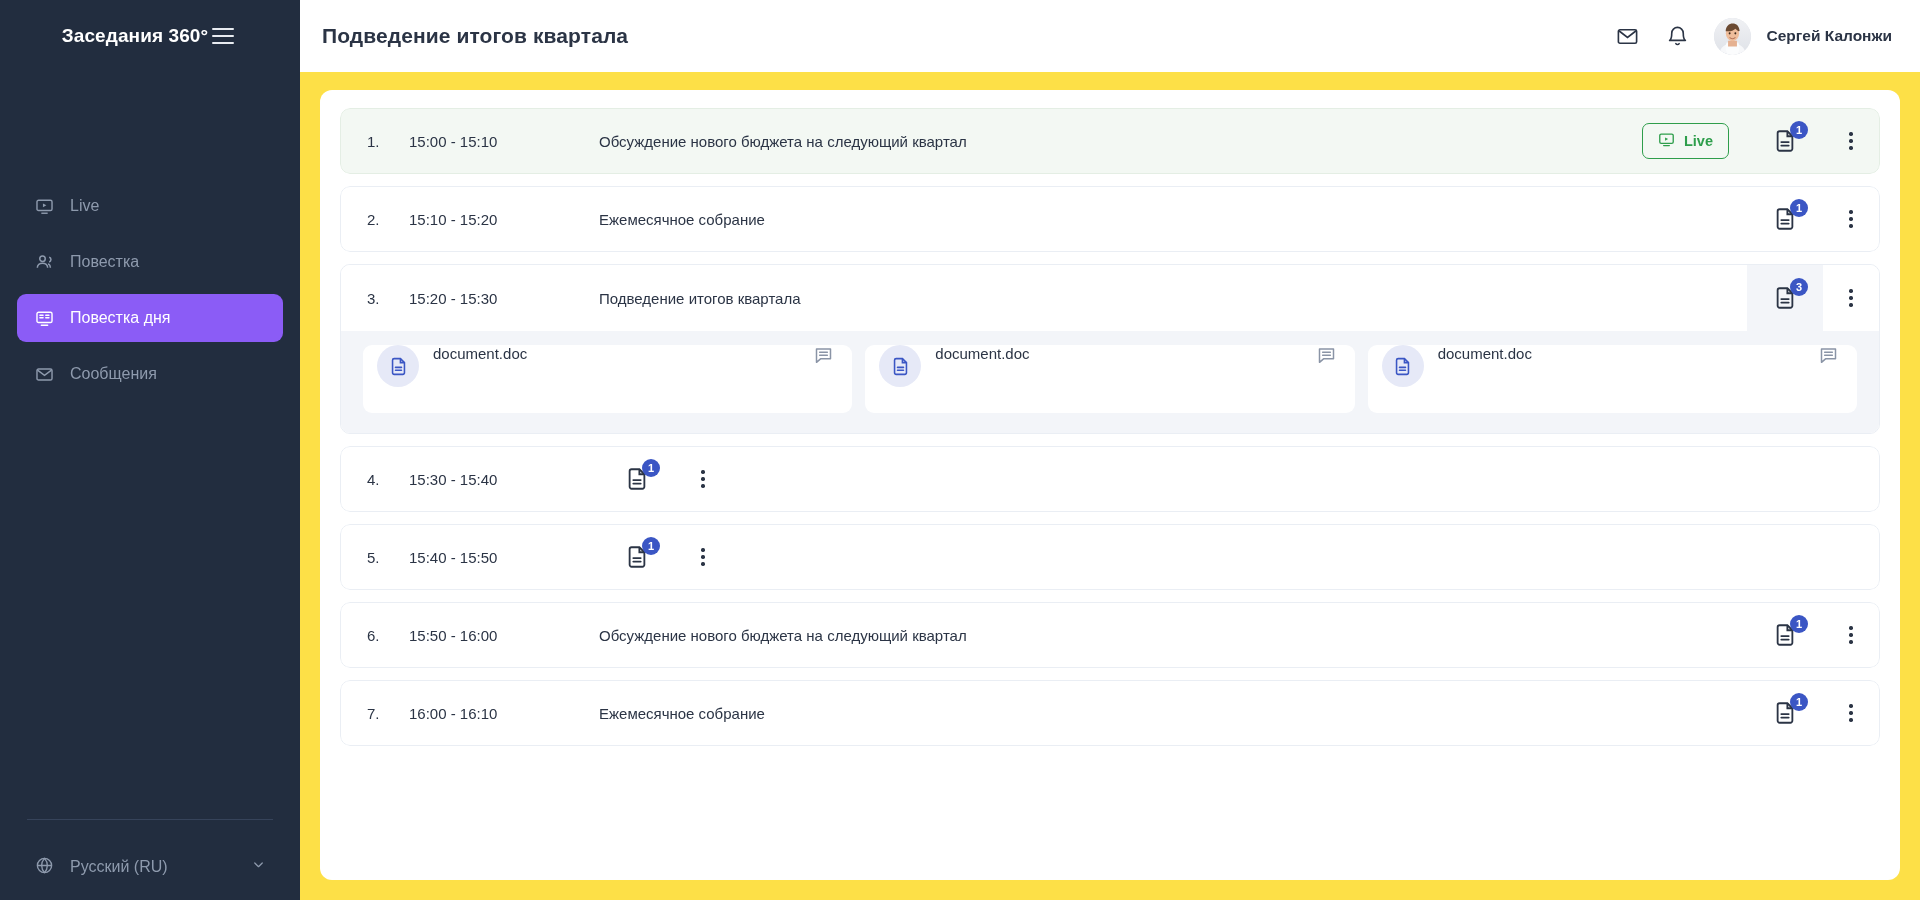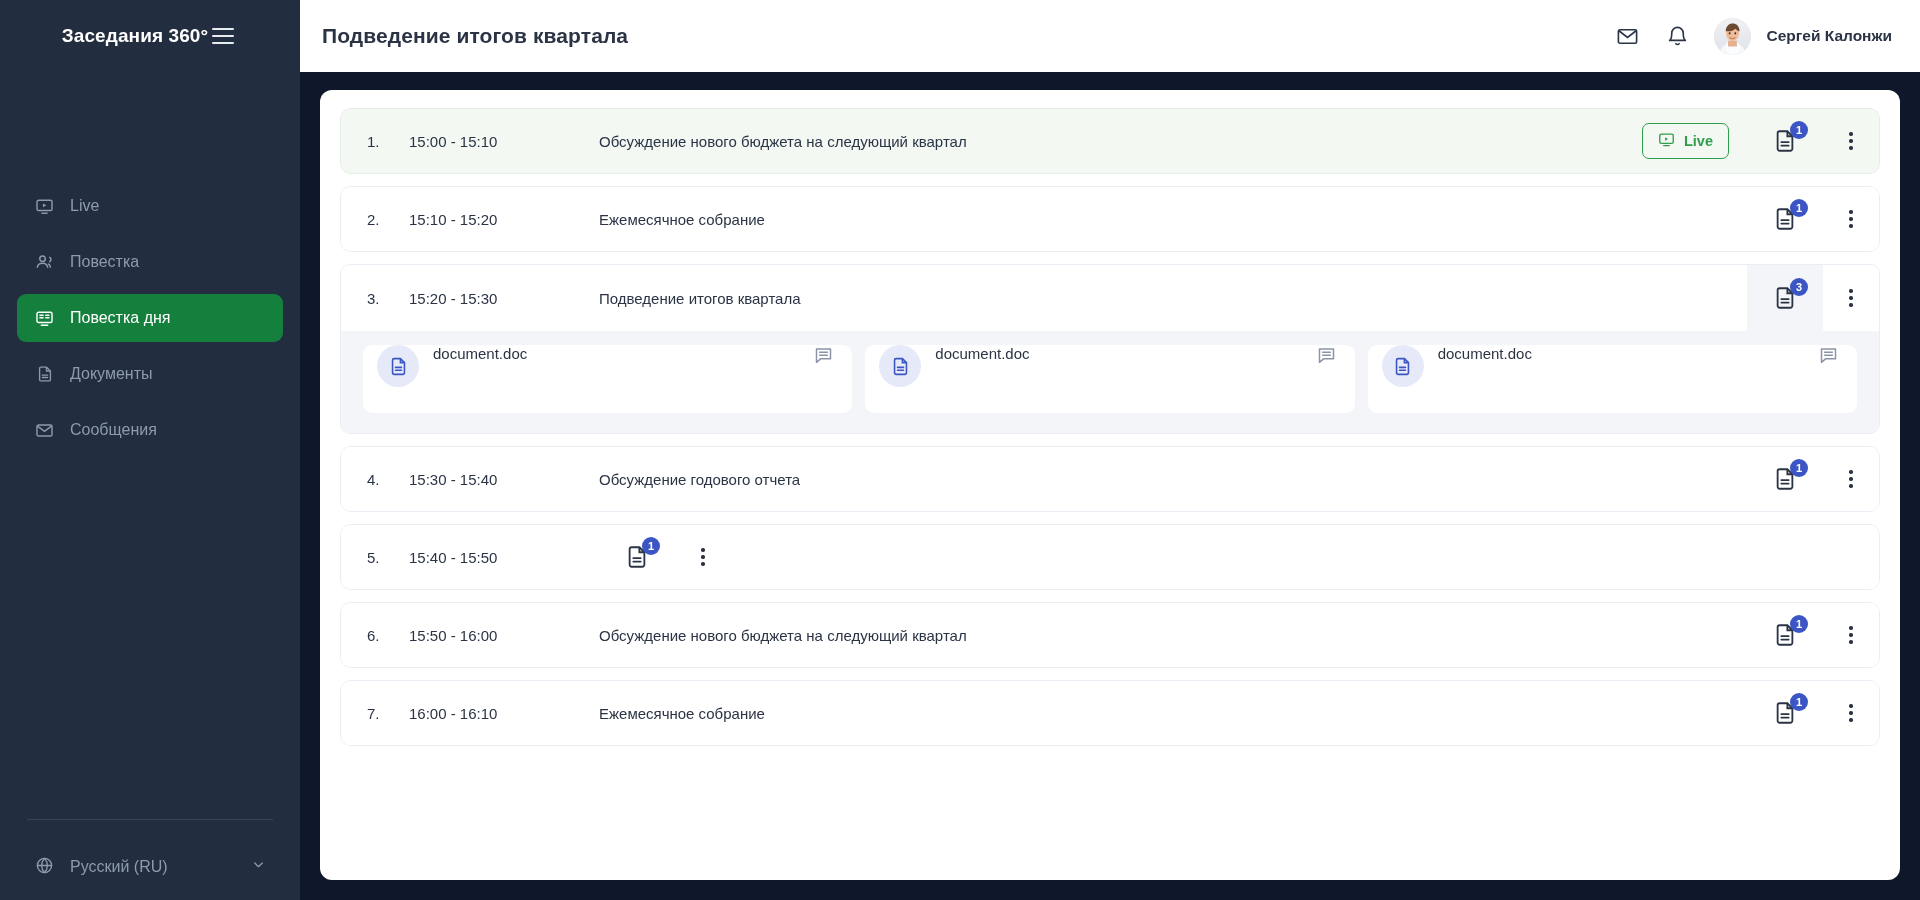--- a/index.html
+++ b/index.html
@@ -28,38 +28,38 @@
   .hamburger span { display: block; width: 22px; height: 2.2px; background: #e8ebf0; border-radius: 2px; }
 
   .nav { margin-top: 110px; padding: 0 17px; display: flex; flex-direction: column; gap: 8px; }
   .nav-item {
     display: flex; align-items: center; gap: 15px;
     height: 48px; padding: 0 17px;
     border-radius: 9px;
     color: #8e9aad; font-size: 16px;
     cursor: pointer; user-select: none;
   }
-  .nav-item.active { background: #15803d; color: #ffffff; }
+  .nav-item.active { background: #8b5cf6; color: #ffffff; }
   .nav-item .ico { width: 21px; height: 21px; display: flex; align-items: center; justify-content: center; flex: none; }
   .nav-item svg { display: block; }
 
   .lang-wrap {
     position: absolute; left: 0; right: 0; bottom: 0;
     padding: 0 17px 24px 17px;
   }
   .lang-divider { height: 1px; background: #36435a; margin: 0 10px 14px 10px; }
   .lang {
     display: flex; align-items: flex-end; gap: 15px;
     height: 42px; padding: 0 17px;
     color: #8e9aad; font-size: 16px; cursor: pointer;
   }
   .lang .chev { margin-left: auto; }
 
   
-  .main { flex: 1; height: 900px; display: flex; flex-direction: column; background: #0f172a; }
+  .main { flex: 1; height: 900px; display: flex; flex-direction: column; background: #fde047; }
   .topbar {
     height: 72px; background: #ffffff;
     display: flex; align-items: center;
     padding: 0 28px 0 22px;
     flex: none;
   }
   .page-title { font-size: 21px; font-weight: bold; color: #2b3445; letter-spacing: .1px; }
   .topbar-right { margin-left: auto; display: flex; align-items: center; gap: 22px; }
   .icon-btn { width: 28px; height: 28px; display: flex; align-items: center; justify-content: center; cursor: pointer; }
   .avatar {
@@ -189,30 +189,20 @@
       <div class="nav-item active">
         <span class="ico">
           <svg width="19" height="19" viewBox="0 0 24 24" fill="none" stroke="currentColor" stroke-width="1.8">
             <rect x="2.5" y="4" width="19" height="13" rx="2"></rect>
               <path d="M6.2 8h4M6.2 11h4M13.6 8h4M13.6 11h4M8 20.5h8" stroke-linecap="round"></path>
           </svg>
         </span>
         <span>Повестка дня</span>
       </div>
 
-      <div class="nav-item">
-        <span class="ico">
-          <svg width="18" height="18" viewBox="0 0 24 24" fill="none" stroke="currentColor" stroke-width="1.8">
-            <path d="M14 2.8H6.5A1.7 1.7 0 004.8 4.5v15A1.7 1.7 0 006.5 21.2h11a1.7 1.7 0 001.7-1.7V8z"></path>
-              <path d="M14 2.8V8h5.2"></path>
-              <path d="M8.4 13.5h7M8.4 16.7h7" stroke-linecap="round"></path>
-          </svg>
-        </span>
-        <span>Документы</span>
-      </div>
 
       <div class="nav-item">
         <span class="ico">
           <svg width="19" height="19" viewBox="0 0 24 24" fill="none" stroke="currentColor" stroke-width="1.8">
             <rect x="2.5" y="5" width="19" height="14" rx="2"></rect>
               <path d="M3.2 6.4l8.8 6.6 8.8-6.6"></path>
           </svg>
         </span>
         <span>Сообщения</span>
       </div>
@@ -418,21 +408,20 @@
                 </svg>
               </span>
             </div>
           </div>
         </div>
 
         <div class="agenda-group">
           <div class="row">
             <div class="row-num">4.</div>
             <div class="row-time">15:30 - 15:40</div>
-            <div class="row-title">Обсуждение годового отчета</div>
             <div class="row-actions">
               <div class="doc-cell">
                 <div class="doc-badge-wrap">
                   <svg width="26" height="26" viewBox="0 0 24 24" fill="none" stroke="#2b3445" stroke-width="1.7">
                     <path d="M14.2 3H7a1.8 1.8 0 00-1.8 1.8v14.4A1.8 1.8 0 007 21h10a1.8 1.8 0 001.8-1.8V7.6z"></path>
                       <path d="M14.2 3v4.6h4.6"></path>
                       <path d="M8.6 13h6.8M8.6 16.2h6.8" stroke-linecap="round"></path>
                   </svg>
                   <span class="badge">1</span>
                 </div>

